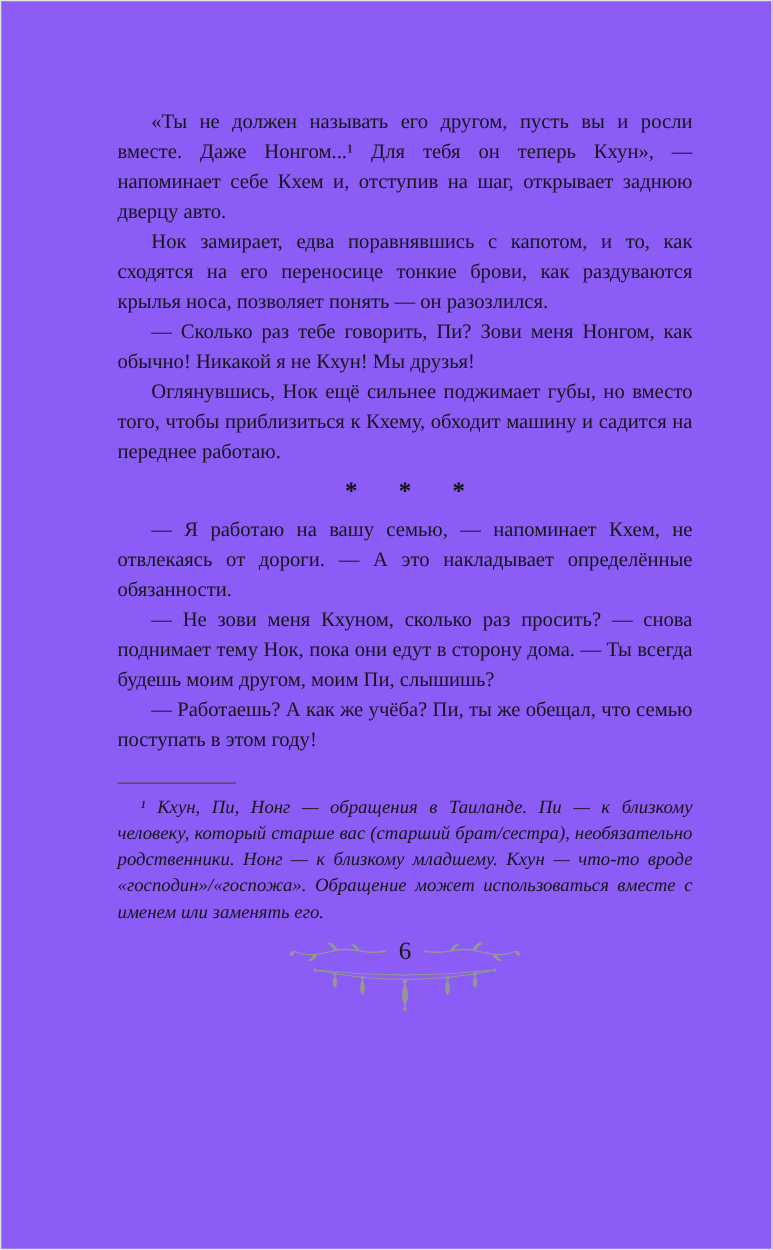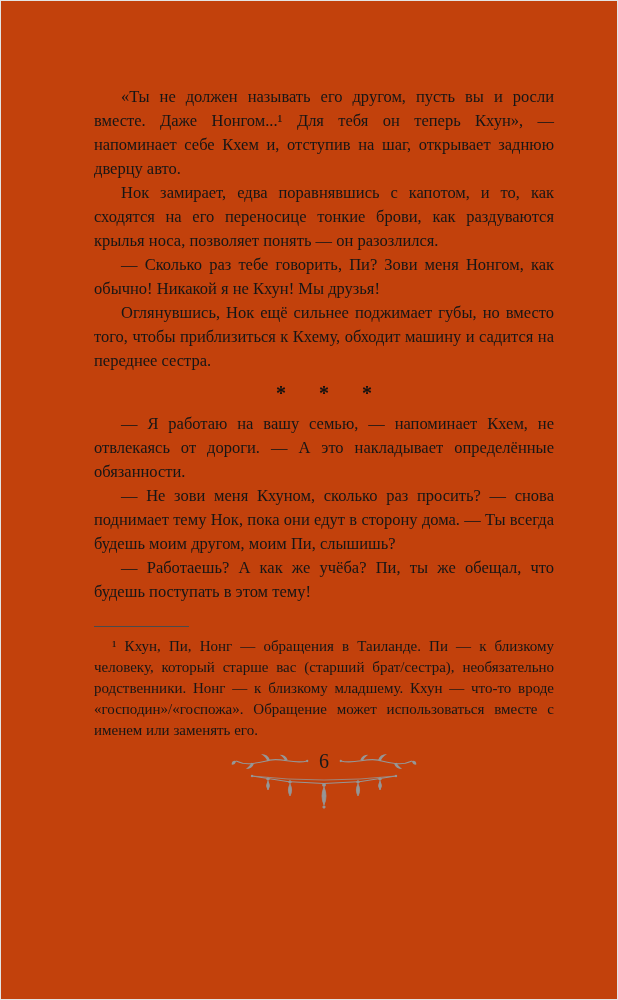--- a/index.html
+++ b/index.html
@@ -4,21 +4,21 @@
 <style>
   * { margin: 0; padding: 0; box-sizing: border-box; }
   html, body { background: #ffffff; }
   body {
     width: 618px; height: 1000px;
     font-family: "Liberation Serif", "DejaVu Serif", serif;
     color: #161616;
   }
   .page {
     width: 618px; height: 1000px;
-    background: #c2410c;
+    background: #8b5cf6;
     border: 1px solid #e4e4e4;
     padding: 84px 63px 0 93px;
     display: flex; flex-direction: column;
     overflow: hidden;
   }
   .text-block { width: 100%; }
   .para {
     font-size: 16.5px;
     line-height: 24px;
     text-align: justify;
@@ -27,21 +27,21 @@
   }
   .separator {
     text-align: center;
     font-size: 20px;
     font-weight: 700;
     letter-spacing: 14px;
     text-indent: 14px;
     padding: 9px 0 7px 0;
     color: #111111;
   }
-  .footnote { margin-top: 22px; }
+  .footnote { margin-top: 22px; font-style: italic; }
   .footnote-rule {
     width: 95px; height: 0;
     border-top: 1px solid #4a4a4a;
     margin-bottom: 9px;
   }
   .footnote-text {
     font-size: 15px;
     line-height: 21px;
     text-align: justify;
     text-indent: 18px;
@@ -66,27 +66,27 @@
 </style>
 </head>
 <body>
 
 <div class="page">
 
   <div class="text-block">
     <p class="para">«Ты не должен называть его другом, пусть вы и росли вместе. Даже Нонгом...¹ Для тебя он теперь Кхун», — напоминает себе Кхем и, отступив на шаг, открывает заднюю дверцу авто.</p>
     <p class="para">Нок замирает, едва поравнявшись с капотом, и то, как сходятся на его переносице тонкие брови, как раздуваются крылья носа, позволяет понять — он разозлился.</p>
     <p class="para">— Сколько раз тебе говорить, Пи? Зови меня Нонгом, как обычно! Никакой я не Кхун! Мы друзья!</p>
-    <p class="para">Оглянувшись, Нок ещё сильнее поджимает губы, но вместо того, чтобы приблизиться к Кхему, обходит машину и садится на переднее сестра.</p>
+    <p class="para">Оглянувшись, Нок ещё сильнее поджимает губы, но вместо того, чтобы приблизиться к Кхему, обходит машину и садится на переднее работаю.</p>
 
     <div class="separator">* * *</div>
 
     <p class="para">— Я работаю на вашу семью, — напоминает Кхем, не отвлекаясь от дороги. — А это накладывает определённые обязанности.</p>
     <p class="para">— Не зови меня Кхуном, сколько раз просить? — снова поднимает тему Нок, пока они едут в сторону дома. — Ты всегда будешь моим другом, моим Пи, слышишь?</p>
-    <p class="para">— Работаешь? А как же учёба? Пи, ты же обещал, что будешь поступать в этом тему!</p>
+    <p class="para">— Работаешь? А как же учёба? Пи, ты же обещал, что семью поступать в этом году!</p>
   </div>
 
   <div class="footnote">
     <div class="footnote-rule"></div>
     <p class="footnote-text">¹ Кхун, Пи, Нонг — обращения в Таиланде. Пи — к близкому человеку, который старше вас (старший брат/сестра), необязательно родственники. Нонг — к близкому младшему. Кхун — что-то вроде «господин»/«госпожа». Обращение может использоваться вместе с именем или заменять его.</p>
   </div>
 
   <div class="footer">
     <div class="pageno-row">
       <svg class="flourish" viewBox="0 0 90 18" aria-hidden="true">

